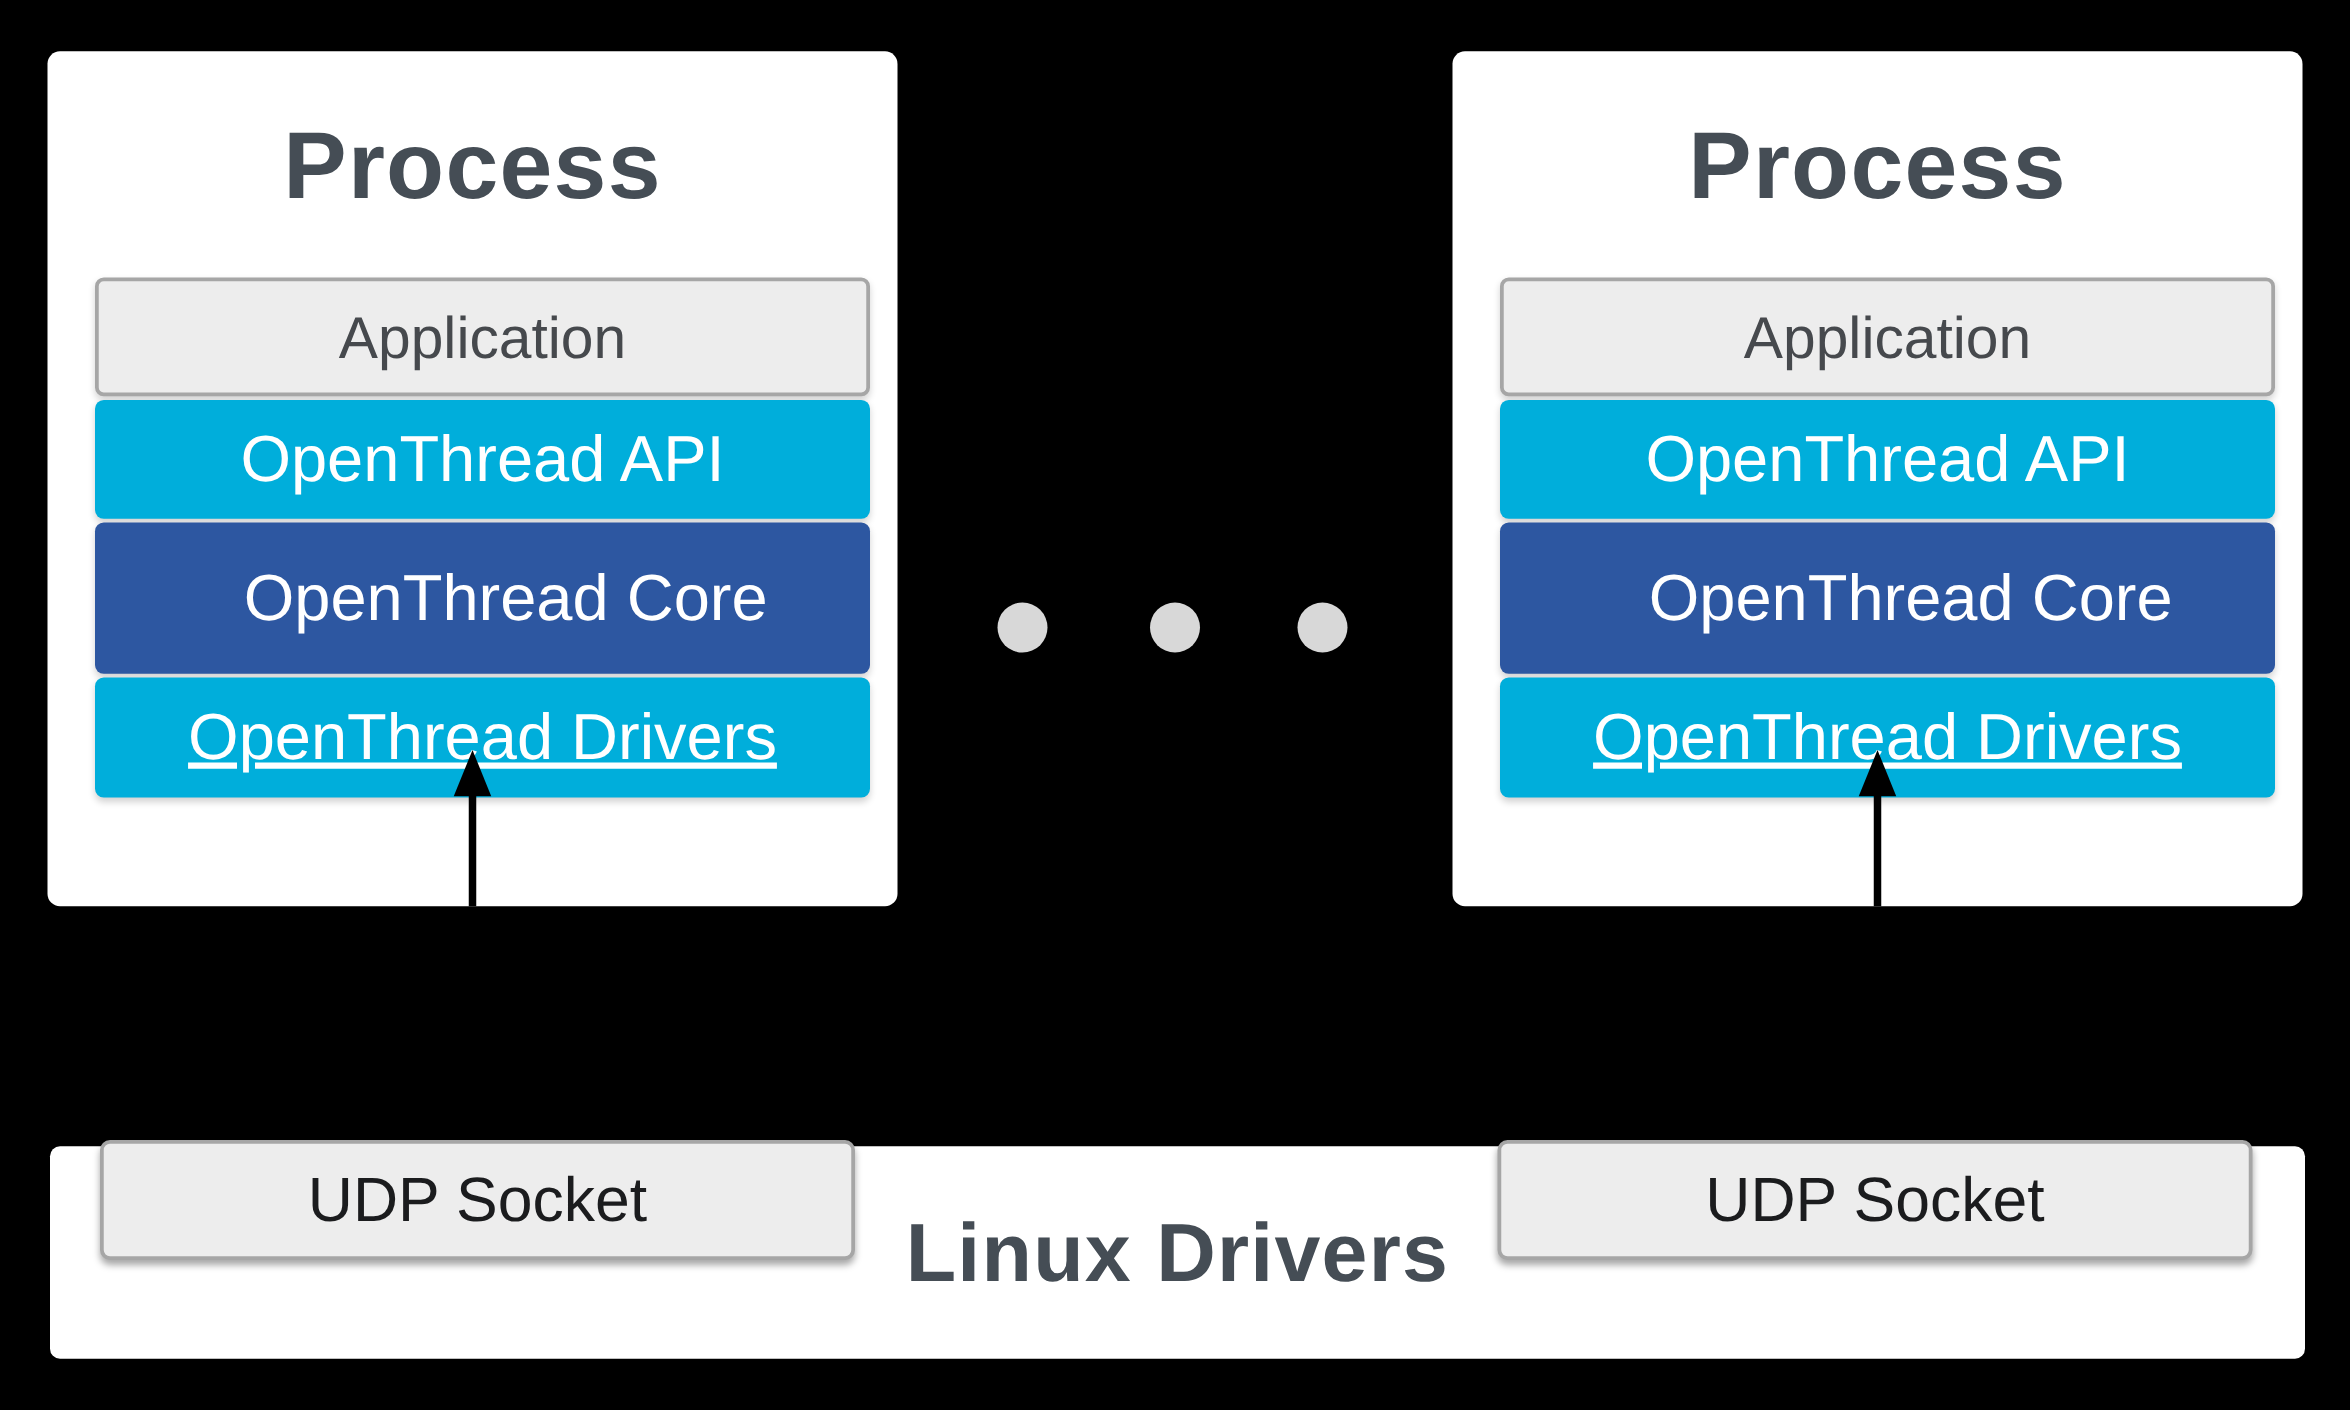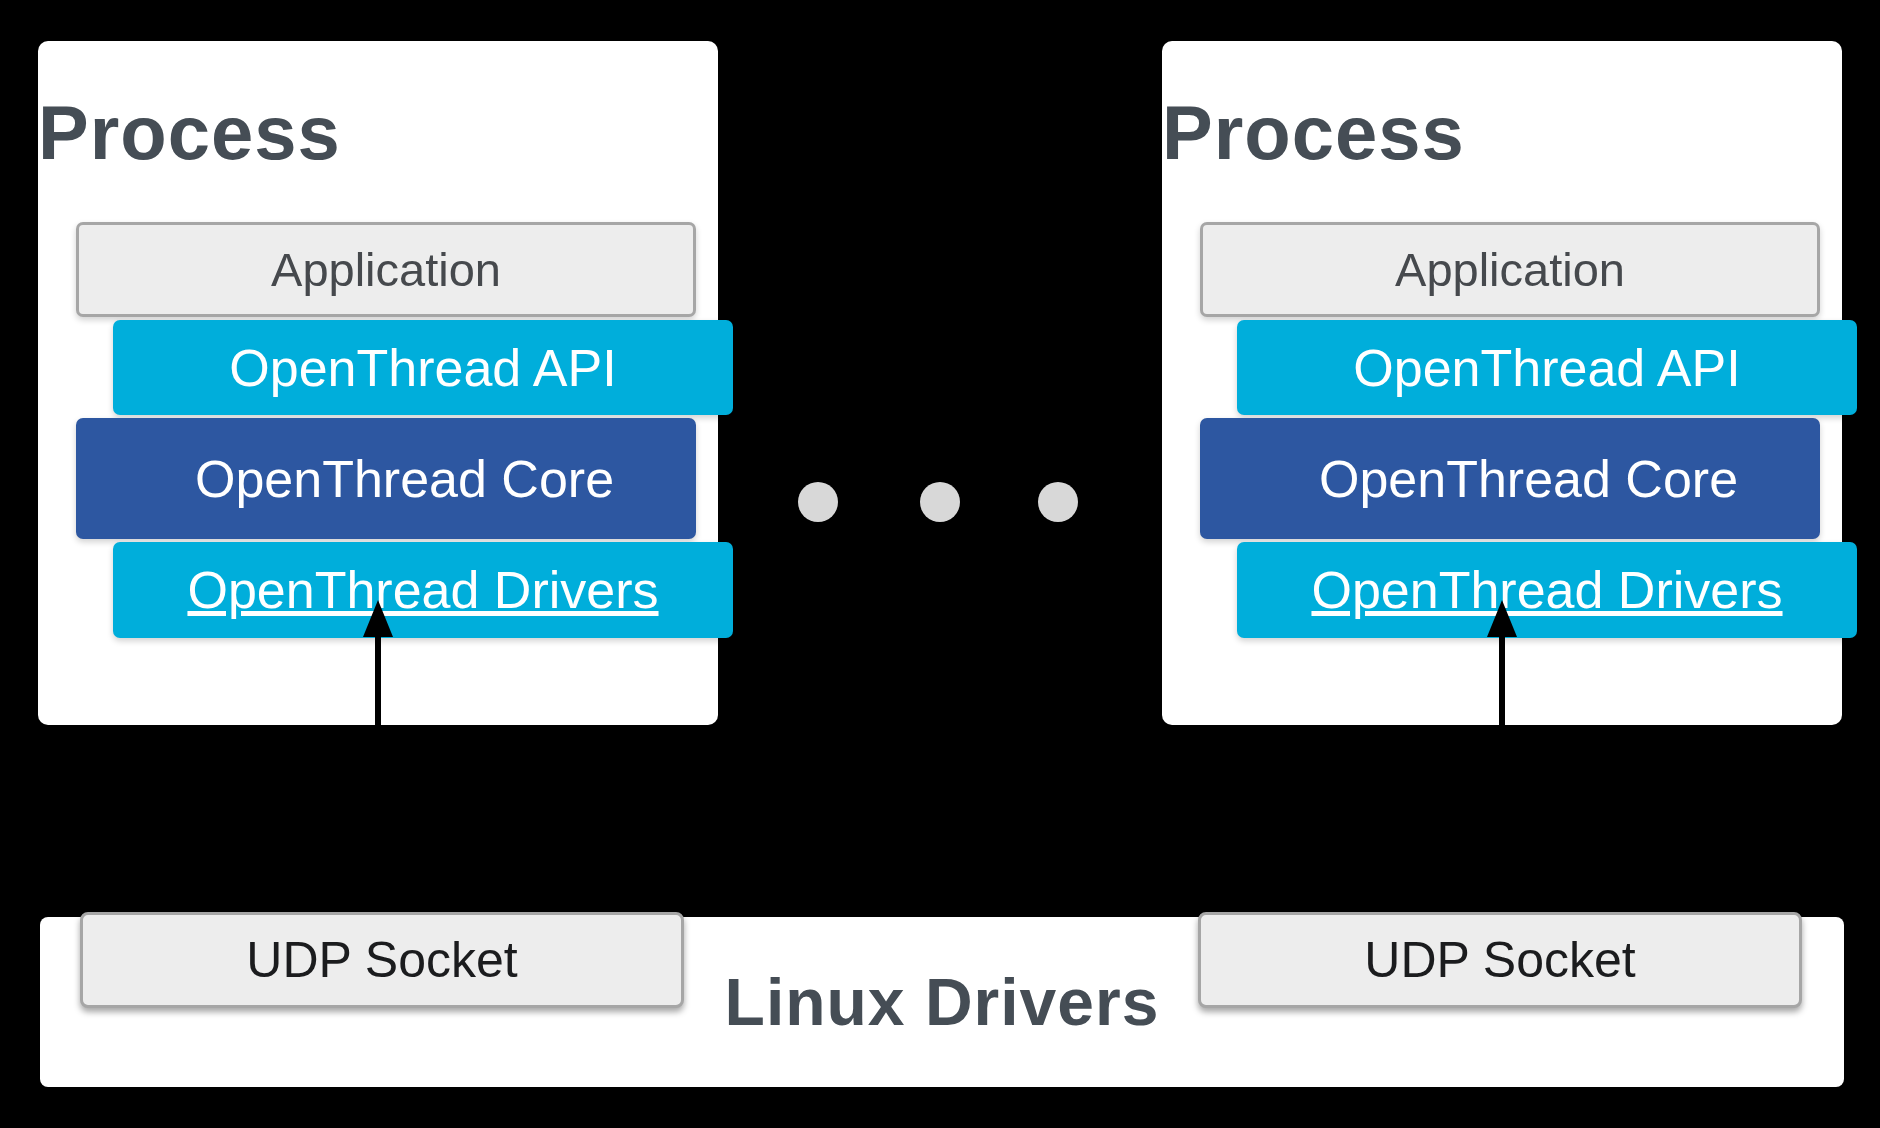--- a/index.html
+++ b/index.html
@@ -23,21 +23,21 @@
   }
   .process.left  { left: 38px; }
   .process.right { left: 1162px; }
 
   .process-title {
     position: absolute;
     top: 48px;
     left: 0;
     width: 100%;
     margin: 0;
-    text-align: left;
+    text-align: center;
     font-size: 76px;
     line-height: 88px;
     font-weight: bold;
     color: var(--title-text, #454D55);
     letter-spacing: 1px;
   }
 
   .stack {
     position: absolute;
     left: 38px;
@@ -59,21 +59,20 @@
     background: var(--gray-fill, #EDEDED);
     border: 3px solid var(--gray-border, #A6A6A6);
     color: var(--app-text, #46494D);
     font-size: 47px;
   }
   .layer.cyan {
     height: 95px;
     background: var(--cyan, #00AEDB);
     color: var(--layer-text, #fff);
     font-size: 52px;
-    margin-left: 37px;
   }
   .layer.blue {
     height: 121px;
     background: var(--blue, #2D57A1);
     color: var(--layer-text, #fff);
     font-size: 52px;
     padding-left: 37px;
   }
   .layer.drivers { height: 96px; text-decoration: underline; }
 

